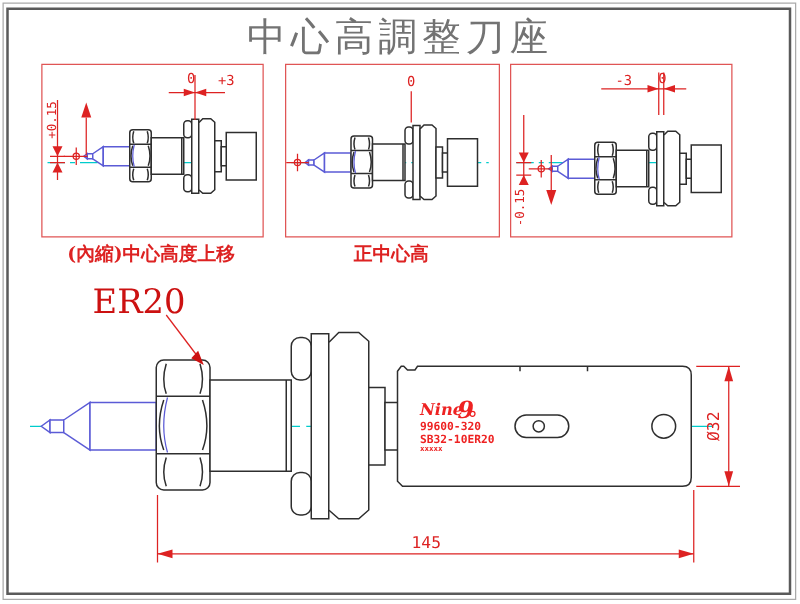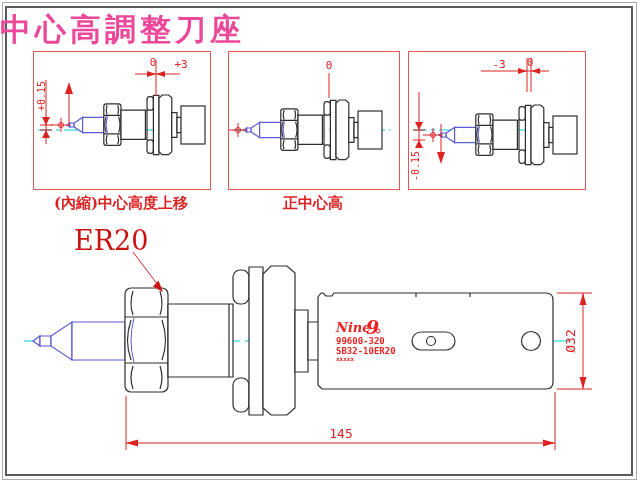--- a/index.html
+++ b/index.html
@@ -1,21 +1,21 @@
 <!DOCTYPE html>
 <html><head>
 <meta charset="utf-8">
 <style>
   html,body{margin:0;padding:0;background:#fff;}
   .page{position:relative;width:640px;height:483px;background:#ffffff;overflow:hidden;
         font-family:"Liberation Sans",sans-serif;}
   .frame-outer{position:absolute;left:2px;top:2px;right:3px;bottom:3px;border:1px solid #aaaaaa;}
   .frame-inner{position:absolute;left:5px;top:6px;right:7px;bottom:7px;border:2px solid #5a5a5a;}
-  .title{position:absolute;left:0;top:9px;width:100%;text-align:left;
-         font-family:"DejaVu Serif",serif;font-weight:bold;font-size:31px;color:#ec4899;letter-spacing:4px;}
+  .title{position:absolute;left:0;top:9px;width:100%;text-align:center;
+         font-family:"DejaVu Serif",serif;font-weight:normal;font-size:31px;color:#737373;letter-spacing:4px;}
   .panel{position:absolute;top:51px;height:137px;border:1px solid #e05555;background:#fff;}
   .p1{left:33px;width:176px;} .p2{left:228px;width:170px;} .p3{left:408px;width:176px;}
   .caption{position:absolute;top:194px;height:20px;text-align:center;color:#dd2222;
            font-family:"DejaVu Serif",serif;font-weight:bold;font-size:15px;}
   .c1{left:33px;width:176px;} .c2{left:228px;width:170px;} .c3{left:408px;width:176px;}
   svg{display:block;}
   .mainsvg{position:absolute;left:0;top:0;}
   .dim-txt{fill:#dd2222;font-family:"DejaVu Sans Mono",monospace;}
   .red-ln{stroke:#dd2222;stroke-width:1;fill:none;}
   .red-fill{fill:#dd2222;stroke:none;}

